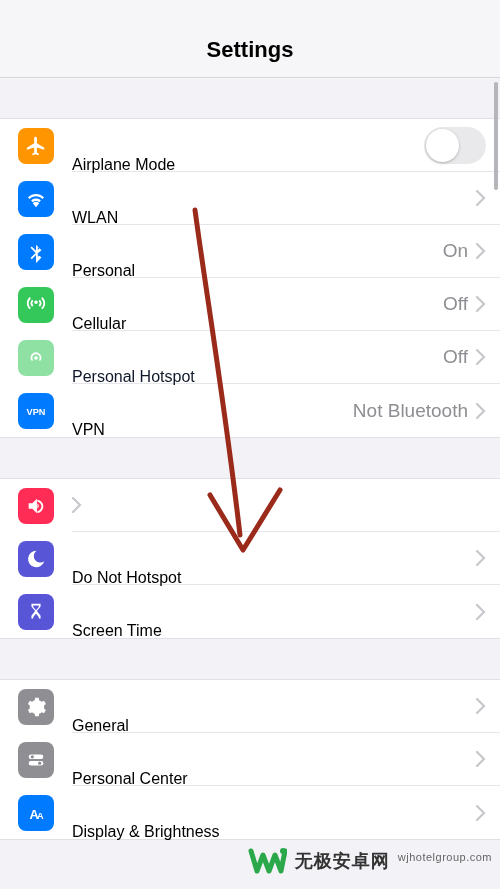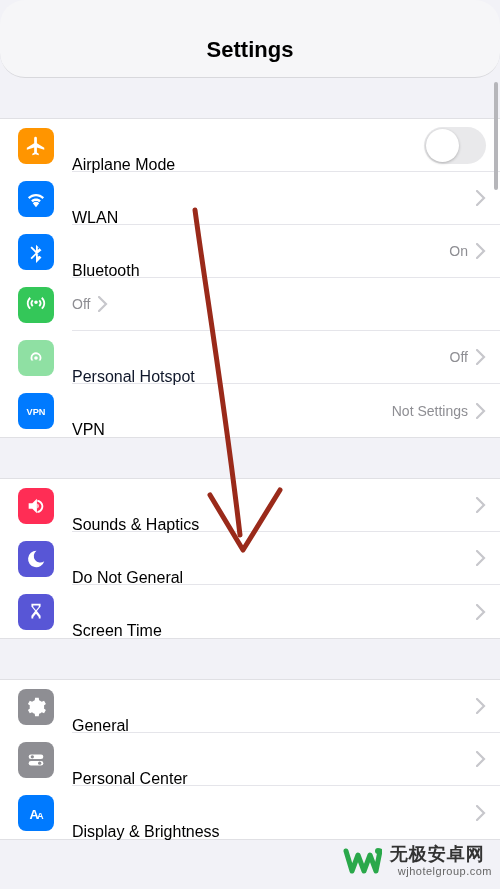--- a/index.html
+++ b/index.html
@@ -1,36 +1,36 @@
 <!DOCTYPE html>
 <html><head>
 <meta charset="utf-8">
 <style>
   * { box-sizing: border-box; margin: 0; padding: 0; }
   html, body { width: 500px; height: 889px; font-family: -apple-system, "Helvetica Neue", Arial, sans-serif; background: #f2f2f7; overflow: hidden; }
-  .header { height: 78px; display: flex; align-items: flex-end; justify-content: center; padding-bottom: 14px; background: #f6f6f8; border-bottom: 1px solid #d8d8dc; border-radius: 25px; }
+  .header { height: 78px; display: flex; align-items: flex-end; justify-content: center; padding-bottom: 14px; background: #f6f6f8; border-bottom: 1px solid #d8d8dc; }
   .header-title { font-size: 22px; font-weight: 600; color: #000; }
   .section { background: #fff; margin-top: 40px; border-top: 1px solid #e0e0e4; border-bottom: 1px solid #e0e0e4; }
   .section:first-of-type { margin-top: 38px; }
   .row { display: flex; align-items: center; height: 53px; padding-left: 18px; cursor: pointer; }
   .row-content { flex: 1; display: flex; align-items: center; height: 100%; padding-right: 14px; border-bottom: 1px solid #e5e5ea; }
   .row:last-child .row-content { border-bottom: none; }
   .icon-box { width: 36px; height: 36px; border-radius: 8px; margin-right: 18px; display: flex; align-items: center; justify-content: center; flex-shrink: 0; }
   .icon-box svg { width: 22px; height: 22px; display: block; }
   .row-label { font-size: 16px; color: #000; flex: 1; margin-top: 39px; }
-  .row-value { font-size: 14px; color: #8e8e93; margin-right: 8px; }
+  .row-value { font-size: 19px; color: #8e8e93; margin-right: 8px; }
   .chevron { width: 10px; height: 16px; flex-shrink: 0; }
   .chevron svg { width: 10px; height: 16px; display: block; }
   .toggle { width: 62px; height: 37px; border-radius: 19px; background: #e9e9eb; position: relative; flex-shrink: 0; }
   .toggle::after { content: ""; position: absolute; width: 33px; height: 33px; border-radius: 50%; background: #fff; top: 2px; left: 2px; box-shadow: 0 1px 3px rgba(0,0,0,0.25); }
   .scrollbar { position: absolute; right: 2px; top: 82px; width: 4px; height: 108px; background: #b6b6ba; border-radius: 2px; }
   .arrow-annotation { position: absolute; left: 135px; top: 205px; pointer-events: none; }
   .watermark { position: absolute; right: 8px; bottom: 8px; display: flex; align-items: center; gap: 8px; pointer-events: none; }
   .wm-logo svg { width: 40px; height: 40px; display: block; }
-  .wm-text { display: flex; flex-direction: column; line-height: 1.15; }
+  .wm-text { display: flex; flex-direction: row; line-height: 1.15; }
   .wm-main { font-size: 18px; font-weight: 600; color: #333; letter-spacing: 1px; }
   .wm-sub { font-size: 11px; color: #666; letter-spacing: 0.5px; margin-left: 8px; }
   .row.dim .row-label { color: #0f172a; }
   .row.dim .icon-box { opacity: 0.55; }
 </style>
 </head>
 <body>
 
 <div class="header">
   <div class="header-title">Settings</div>
@@ -66,37 +66,38 @@
     </div>
   </div>
 
   <div class="row">
     <div class="icon-box" style="background:#007aff">
       <svg viewBox="0 0 24 24" fill="#fff">
           <path d="M12 2v8.6L7.4 6 6 7.4 11.6 13 6 18.6 7.4 20l4.6-4.6V24l6-6-4.6-4 4.6-4-6-6zm2 4.8L15.8 8 14 9.8V6.8zm0 10.4v-3l1.8 1.8L14 17.2z"></path>
         </svg>
     </div>
     <div class="row-content">
-      <div class="row-label">Bluetooth</div>
+      <div class="row-label">Personal</div>
       <div class="row-value">On</div>
       <div class="chevron">
           <svg viewBox="0 0 10 16">
             <path d="M1 1l7 7-7 7" stroke="#c7c7cc" stroke-width="2.2" fill="none" stroke-linecap="round"></path>
           </svg>
         </div>
     </div>
   </div>
 
   <div class="row">
     <div class="icon-box" style="background:#34c759">
       <svg viewBox="0 0 24 24" fill="#fff">
           <path d="M12 7a2 2 0 1 0 0 4 2 2 0 0 0 0-4zm-4.2-.8C6.6 7.4 6 8.6 6 10s.6 2.6 1.8 3.8l1.4-1.4C8.4 11.6 8 10.8 8 10s.4-1.6 1.2-2.4L7.8 6.2zm8.4 0l-1.4 1.4c.8.8 1.2 1.6 1.2 2.4s-.4 1.6-1.2 2.4l1.4 1.4C17.4 12.6 18 11.4 18 10s-.6-2.6-1.8-3.8zM5 3.4C3 5.4 2 7.6 2 10s1 4.6 3 6.6l1.4-1.4C4.8 13.6 4 11.8 4 10s.8-3.6 2.4-5.2L5 3.4zm14 0l-1.4 1.4C19.2 6.4 20 8.2 20 10s-.8 3.6-2.4 5.2l1.4 1.4c2-2 3-4.2 3-6.6s-1-4.6-3-6.6z"></path>
         </svg>
     </div>
     <div class="row-content">
+      <div class="row-label">Cellular</div>
       <div class="row-value">Off</div>
       <div class="chevron">
           <svg viewBox="0 0 10 16">
             <path d="M1 1l7 7-7 7" stroke="#c7c7cc" stroke-width="2.2" fill="none" stroke-linecap="round"></path>
           </svg>
         </div>
     </div>
   </div>
 
   <div class="row dim">
@@ -117,58 +118,57 @@
   </div>
 
   <div class="row">
     <div class="icon-box" style="background:#007aff">
       <svg viewBox="0 0 24 24">
           <text x="12" y="16" text-anchor="middle" fill="#fff" font-size="10" font-weight="700" font-family="Arial">VPN</text>
         </svg>
     </div>
     <div class="row-content">
       <div class="row-label">VPN</div>
-      <div class="row-value">Not Settings</div>
+      <div class="row-value">Not Bluetooth</div>
       <div class="chevron">
           <svg viewBox="0 0 10 16">
             <path d="M1 1l7 7-7 7" stroke="#c7c7cc" stroke-width="2.2" fill="none" stroke-linecap="round"></path>
           </svg>
         </div>
     </div>
   </div>
 
 </div>
 
 <div class="section">
 
 
   <div class="row">
     <div class="icon-box" style="background:#ff2d55">
       <svg viewBox="0 0 24 24" fill="#fff">
           <path d="M4 9v6h4l5 5V4L8 9H4zm11 3a3 3 0 0 0-1.5-2.6v5.2A3 3 0 0 0 15 12zm-1.5-6.7v2A6 6 0 0 1 18 12a6 6 0 0 1-4.5 5.7v2A8 8 0 0 0 20 12a8 8 0 0 0-6.5-6.7z"></path>
         </svg>
     </div>
     <div class="row-content">
-      <div class="row-label">Sounds &amp; Haptics</div>
       <div class="chevron">
           <svg viewBox="0 0 10 16">
             <path d="M1 1l7 7-7 7" stroke="#c7c7cc" stroke-width="2.2" fill="none" stroke-linecap="round"></path>
           </svg>
         </div>
     </div>
   </div>
 
   <div class="row">
     <div class="icon-box" style="background:#5856d6">
       <svg viewBox="0 0 24 24" fill="#fff">
           <path d="M12.5 3a9 9 0 1 0 8.5 11.5A7 7 0 0 1 12.5 3z"></path>
         </svg>
     </div>
     <div class="row-content">
-      <div class="row-label">Do Not General</div>
+      <div class="row-label">Do Not Hotspot</div>
       <div class="chevron">
           <svg viewBox="0 0 10 16">
             <path d="M1 1l7 7-7 7" stroke="#c7c7cc" stroke-width="2.2" fill="none" stroke-linecap="round"></path>
           </svg>
         </div>
     </div>
   </div>
 
   <div class="row">
     <div class="icon-box" style="background:#5856d6">

